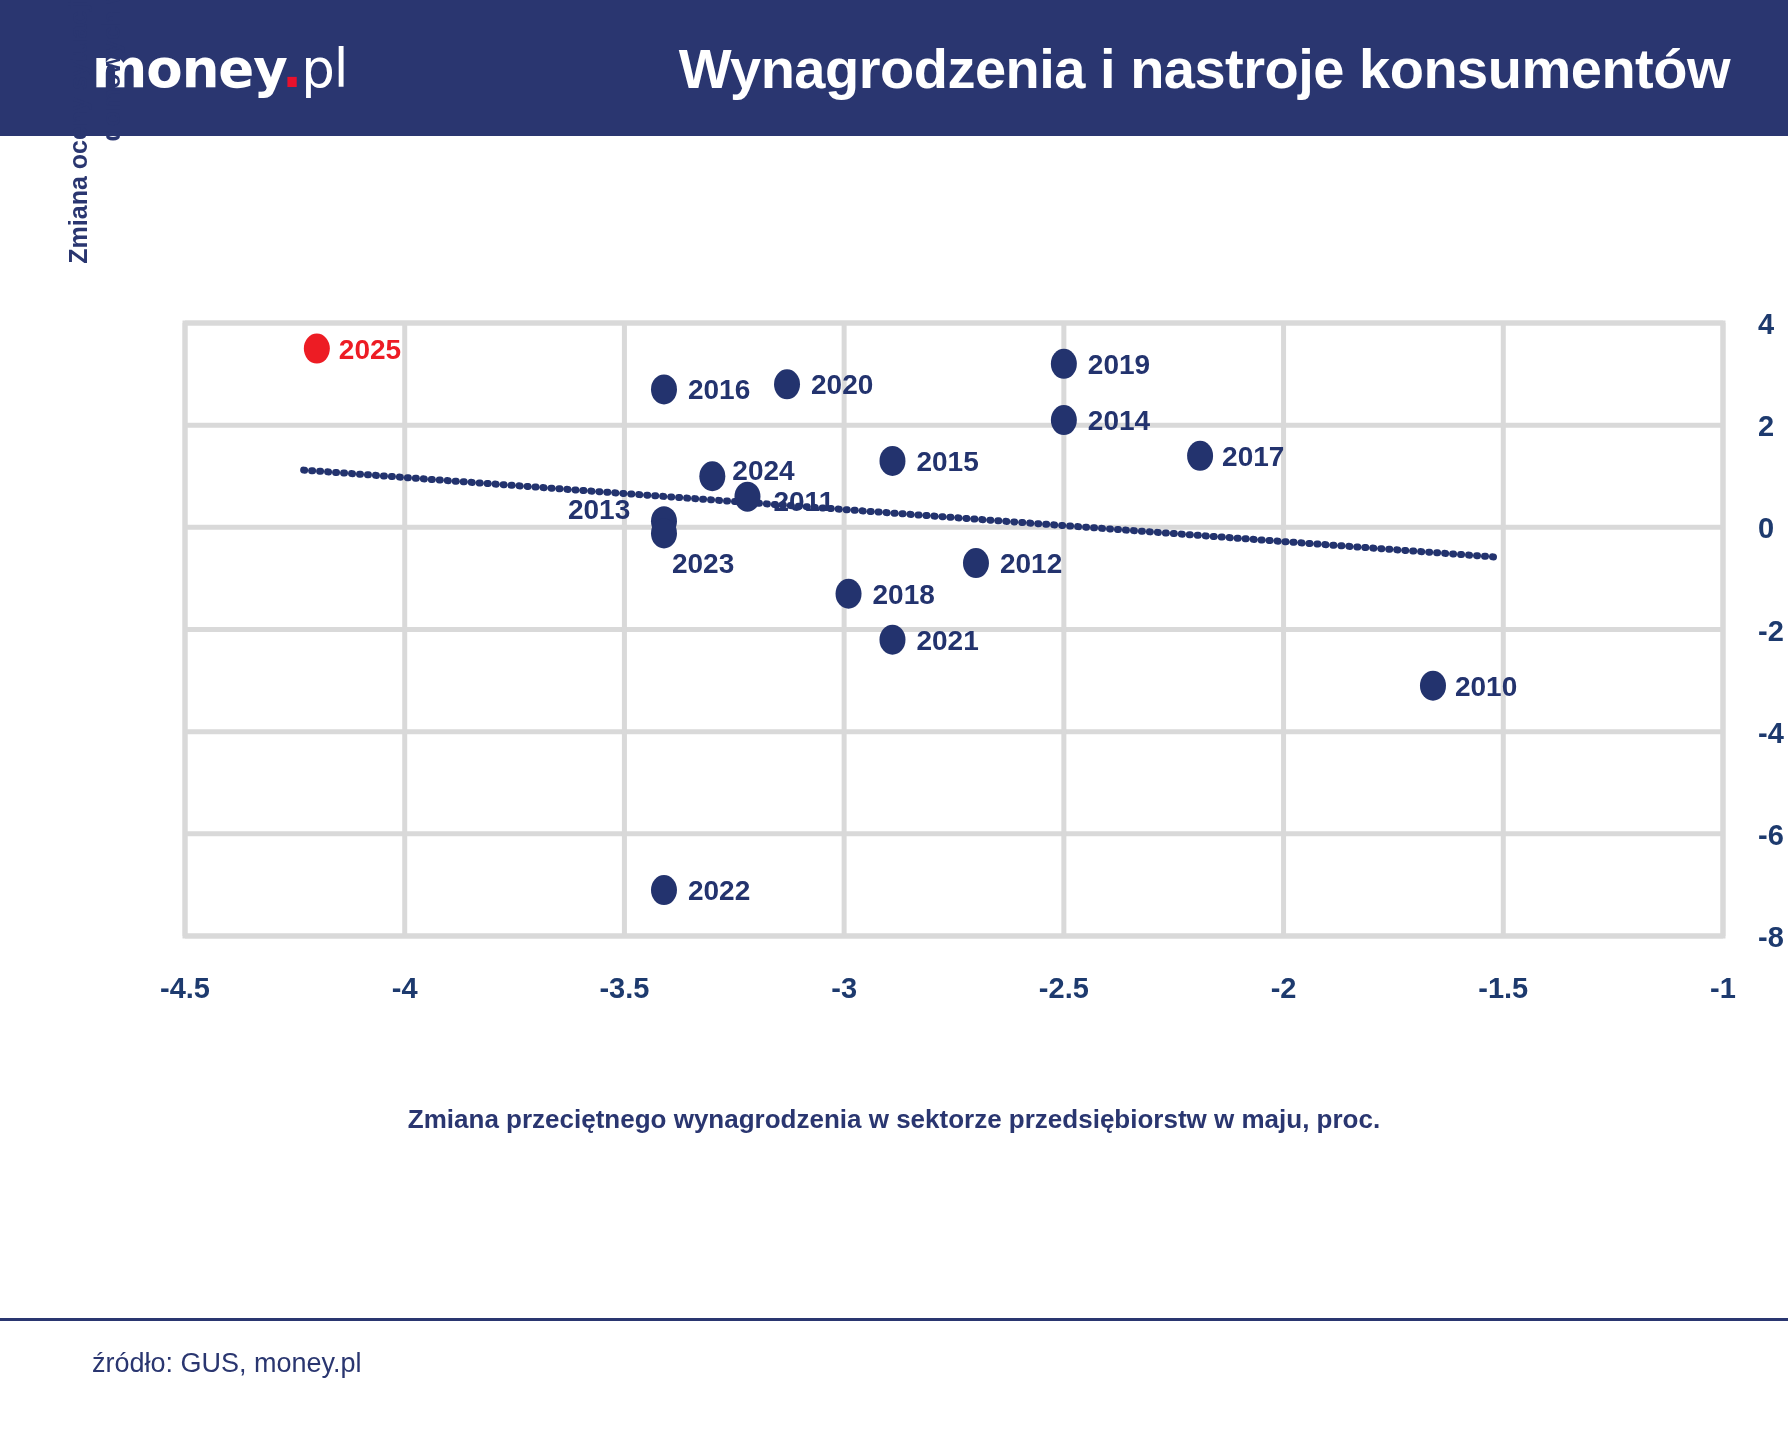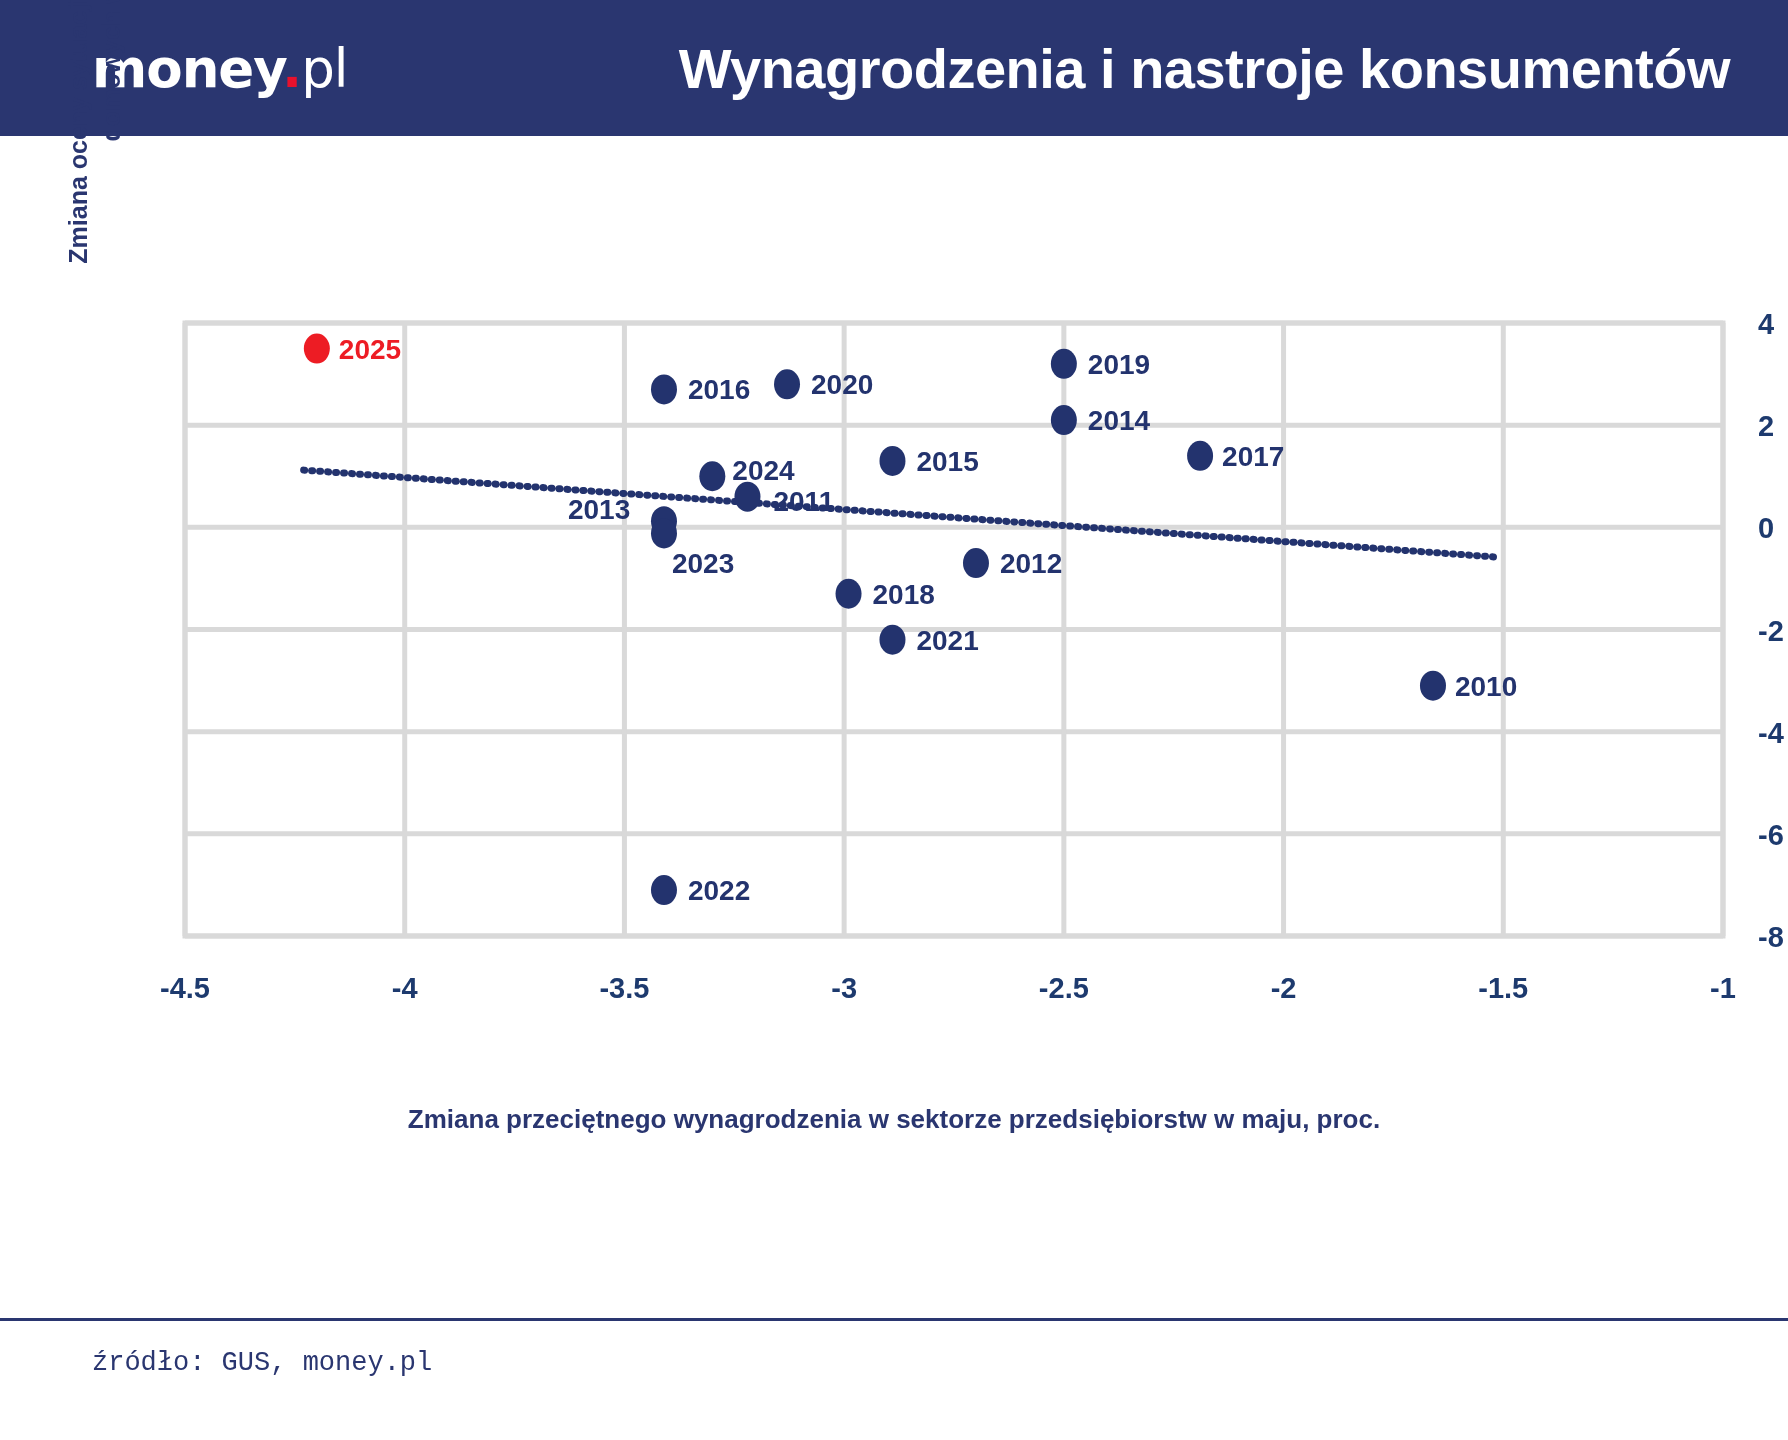--- a/index.html
+++ b/index.html
@@ -93,21 +93,21 @@
     width: 1788px;
     height: 3px;
     background: #2a3670;
   }
   #source-note {
     position: absolute;
     left: 92px;
     top: 1348px;
     color: #2a3670;
     font-size: 27px;
-    font-family: Liberation Mono, monospace;
+    font-family: Liberation Sans, sans-serif;
   }
 
   .tick-label {
     fill: #1d3a6e;
     font-family: "Liberation Sans", sans-serif;
     font-size: 29px;
     font-weight: bold;
   }
   .pt-label {
     font-family: "Liberation Sans", sans-serif;

